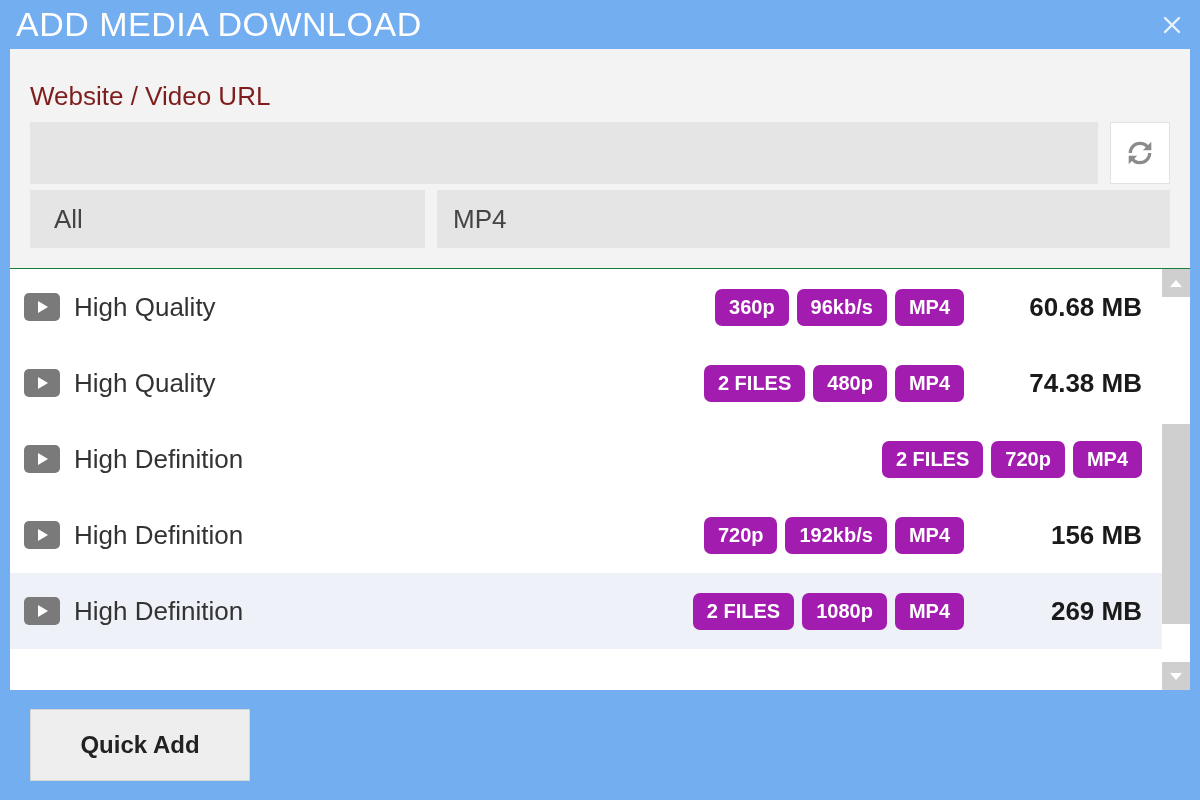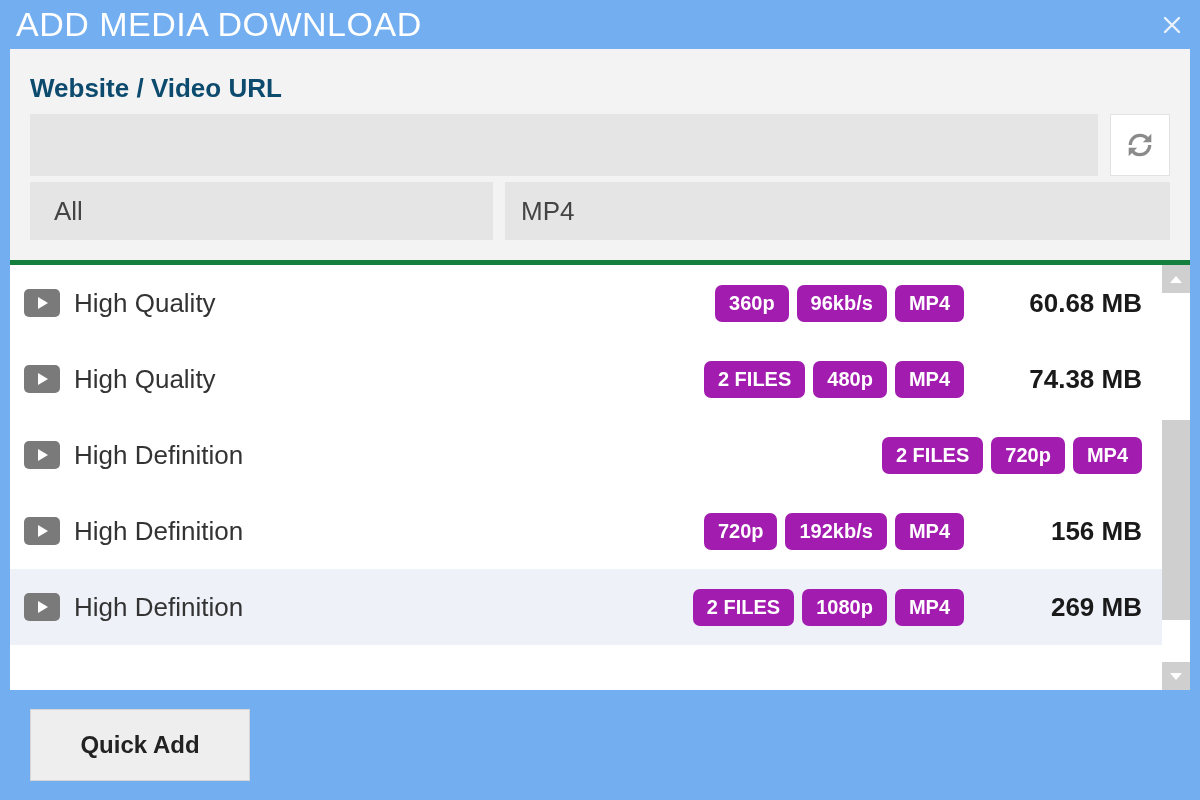--- a/index.html
+++ b/index.html
@@ -7,33 +7,33 @@
   body { background: #72aef0; }
 
   .dialog { width: 1200px; height: 800px; display: flex; flex-direction: column; }
 
   .titlebar { height: 49px; display: flex; align-items: center; padding: 0 16px 0 16px; color: #fff; }
   .titlebar h1 { font-size: 34px; font-weight: 300; letter-spacing: 0.5px; }
   .titlebar .close { margin-left: auto; color: #fff; opacity: .85; cursor: pointer; }
   .titlebar .close svg { width: 24px; height: 24px; display:block; }
 
   .panel { background: #f3f3f3; margin: 0 10px; padding: 14px 20px 20px 20px; }
-  .panel .label { font-size: 26px; color: #0c4a6e; margin: 10px 0 10px 0; font-weight: 700; }
+  .panel .label { font-size: 26px; color: #7f1d1d; margin: 18px 0 10px 0; font-weight: 400; }
 
   .url-row { display: flex; gap: 12px; align-items: stretch; }
   .url-input { flex: 1; height: 62px; background: #e5e5e5; border: none; padding: 0 14px; font-size: 22px; color: #333; }
   .refresh-btn { width: 60px; height: 62px; background: #fff; border: 1px solid #e2e2e2; display:flex; align-items:center; justify-content:center; cursor:pointer; }
   .refresh-btn svg { width: 34px; height: 34px; fill: #8b8b8b; }
 
   .fmt-row { display: flex; gap: 12px; margin-top: 6px; }
   .fmt-select { height: 58px; background: #e5e5e5; border: none; display:flex; align-items:center; padding: 0 16px; font-size: 26px; color:#444; cursor:pointer; font-weight:300; }
-  .fmt-a { width: 463px; padding-left: 24px; }
+  .fmt-a { width: 395px; padding-left: 24px; }
   .fmt-b { flex: 1; }
 
-  .list-wrap { background:#fff; margin: 0 10px; flex: 1; display:flex; overflow:hidden; border-top: 5px solid #15803d; }
+  .list-wrap { background:#fff; margin: 0 10px; flex: 1; display:flex; overflow:hidden; border-top: 1px solid #15803d; }
   .list { flex:1; overflow:hidden; }
   .row { height: 76px; display:flex; align-items:center; padding: 0 20px 0 14px; gap: 14px; }
   .row.sel { background: #eef2f8; }
   .thumb { width: 36px; height: 28px; background:#7a7a7a; border-radius:5px; position:relative; filter: blur(0.4px); }
   .thumb::after { content:""; position:absolute; left:50%; top:50%; transform:translate(-40%,-50%); border-left:10px solid #fff; border-top:6px solid transparent; border-bottom:6px solid transparent; }
   .name { font-size: 26px; color:#333; font-weight:300; }
   .tags { margin-left:auto; display:flex; gap:8px; }
   .tag { background:#a21caf; color:#fff; font-size:20px; font-weight:600; padding:7px 14px; border-radius:7px; white-space:nowrap; }
   .size { width: 140px; text-align:right; font-size:26px; font-weight:600; color:#1a1a1a; margin-left: 24px; }
 

